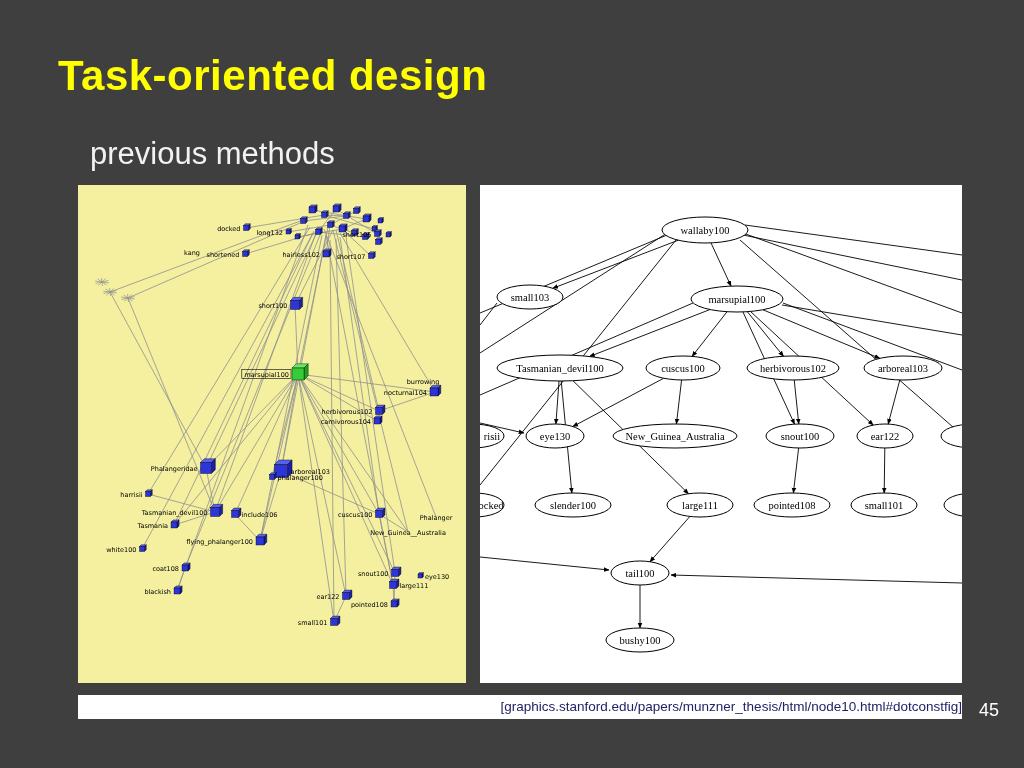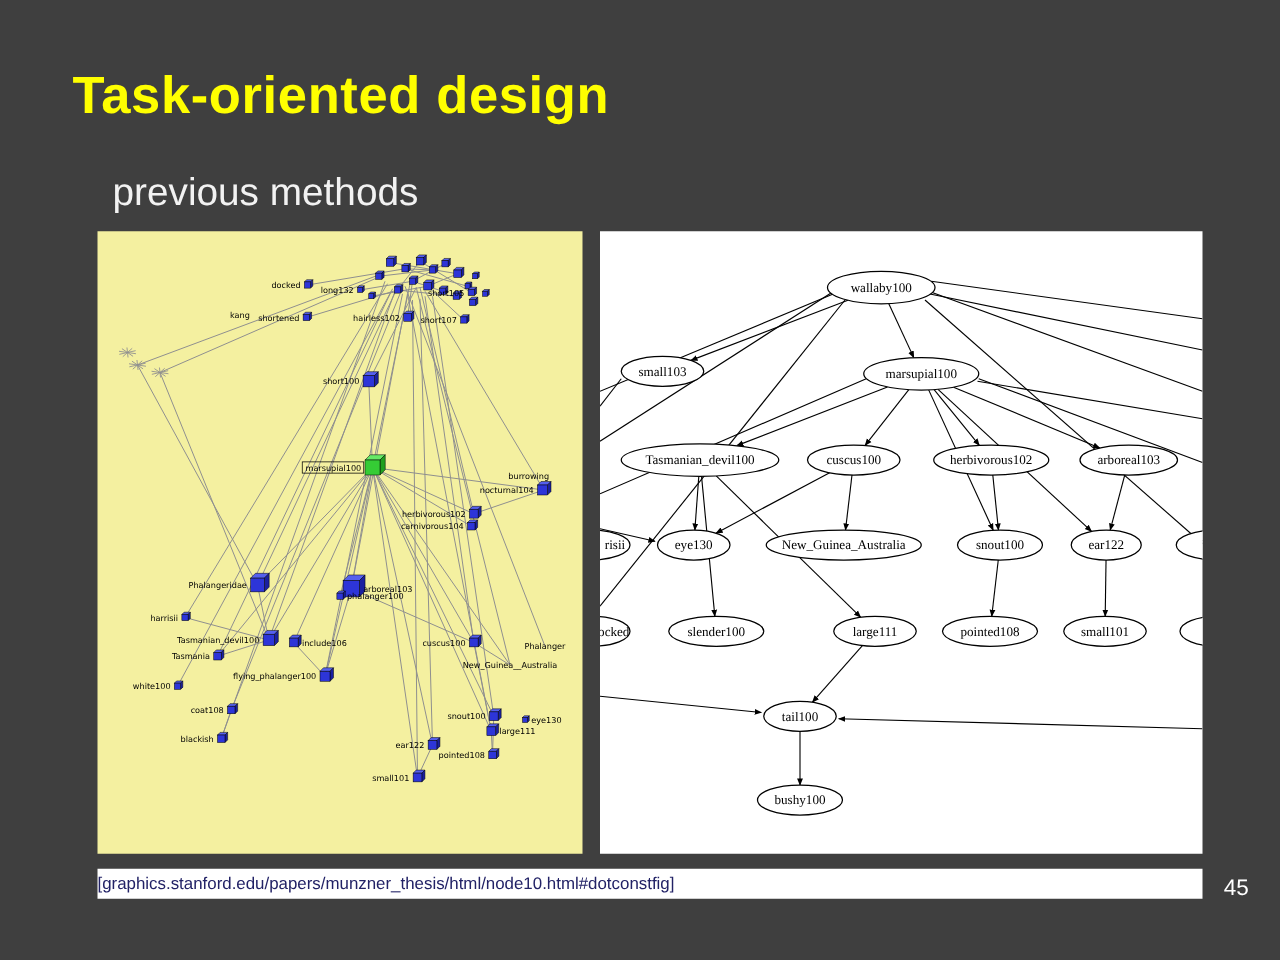--- a/index.html
+++ b/index.html
@@ -15,21 +15,21 @@
     font-size:42px; font-weight:bold; letter-spacing:.5px;
   }
   .subtitle {
     position:absolute; left:90px; top:136px;
     font-size:31px; font-weight:400;
   }
   #left-svg  { position:absolute; left:78px;  top:185px; }
   #right-svg { position:absolute; left:480px; top:185px; }
   .citation {
     position:absolute; left:78px; top:695px; width:884px; height:24px;
-    text-align:left; font-size:13.5px; line-height:24px;
+    text-align:right; font-size:13.5px; line-height:24px;
   }
   .page-number {
     position:absolute; right:25px; top:700px; font-size:18px;margin-left:43px;
   }
 </style>
 </head>
 <body style="background: rgb(63, 63, 63);">
 
 <div class="title" style="color: rgb(255, 255, 0);">Task-oriented design</div>
 <div class="subtitle" style="color: rgb(242, 242, 242); text-align: center;">previous methods</div>

